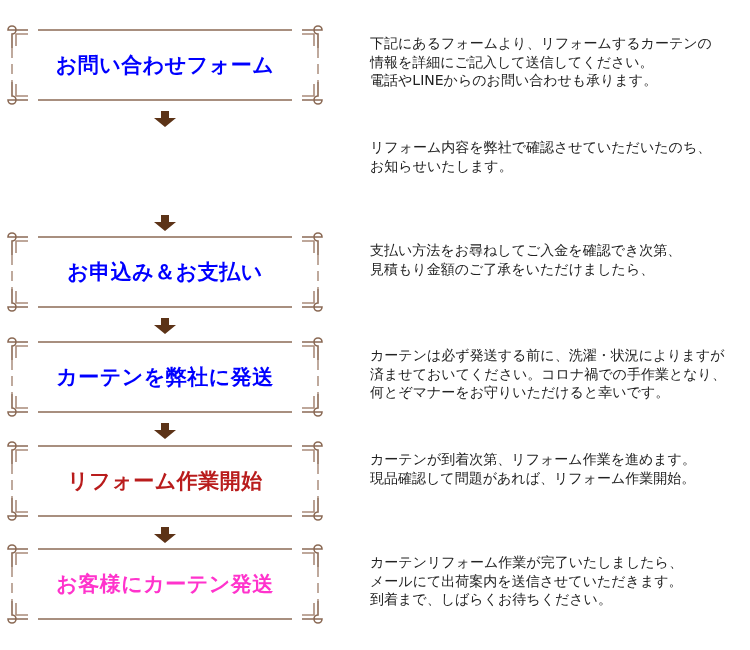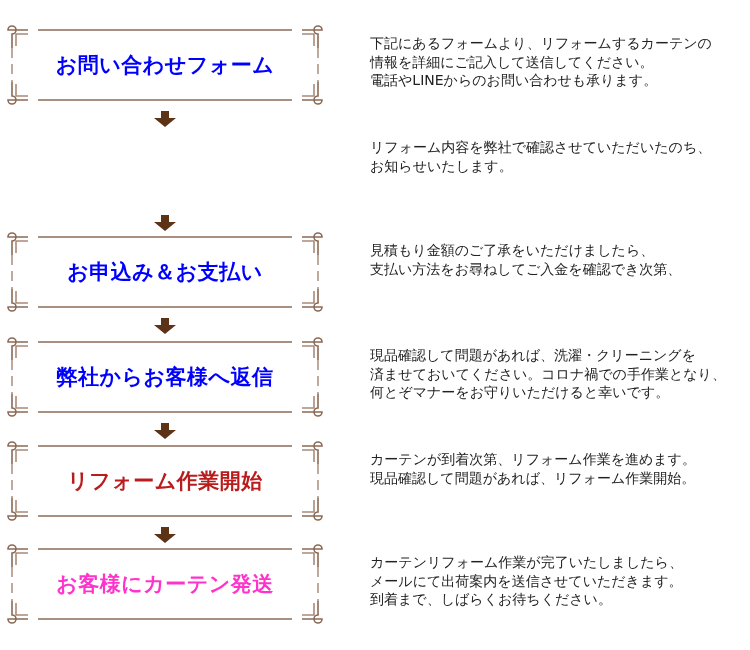--- a/index.html
+++ b/index.html
@@ -91,22 +91,22 @@
       <path d="M12 62 V74 H24" stroke="#a98b7a"></path>
 
       <path d="M314 60 V74 A4 4 0 1 0 318 78 H298"></path>
       <path d="M310 62 V74 H298" stroke="#a98b7a"></path>
     </g>
   </svg>
 </div>
     <div class="title" style="color:#0000ff">お申込み＆お支払い</div>
   </div>
   <div class="desc">
+    <div>支払い方法をお尋ねしてご入金を確認でき次第、</div>
     <div>見積もり金額のご了承をいただけましたら、</div>
-    <div>支払い方法をお尋ねしてご入金を確認でき次第、</div>
   </div>
   <svg class="arrow" viewBox="0 0 22 16">
     <path d="M7 0 H15 V7 H22 L11 16 L0 7 H7 Z" fill="#5c3317"></path>
   </svg>
 </div>
 
 <div class="step" style="top:334px">
   <div class="frame">
     <div class="svgslot">
   <svg width="322" height="86" viewBox="0 0 322 86" xmlns="http://www.w3.org/2000/svg">
@@ -125,24 +125,24 @@
       <path d="M310 24 V12 H298" stroke="#a98b7a"></path>
 
       <path d="M8 60 V74 A4 4 0 1 1 4 78 H24"></path>
       <path d="M12 62 V74 H24" stroke="#a98b7a"></path>
 
       <path d="M314 60 V74 A4 4 0 1 0 318 78 H298"></path>
       <path d="M310 62 V74 H298" stroke="#a98b7a"></path>
     </g>
   </svg>
 </div>
-    <div class="title" style="color:#0000ff">弊社からお客様へ返信</div>
-  </div>
-  <div class="desc">
-    <div>現品確認して問題があれば、洗濯・クリーニングを</div>
+    <div class="title" style="color:#0000ff">カーテンを弊社に発送</div>
+  </div>
+  <div class="desc">
+    <div>カーテンは必ず発送する前に、洗濯・状況によりますが</div>
     <div>済ませておいてください。コロナ禍での手作業となり、</div>
     <div>何とぞマナーをお守りいただけると幸いです。</div>
   </div>
   <svg class="arrow" viewBox="0 0 22 16">
     <path d="M7 0 H15 V7 H22 L11 16 L0 7 H7 Z" fill="#5c3317"></path>
   </svg>
 </div>
 
 <div class="step" style="top:438px">
   <div class="frame">

